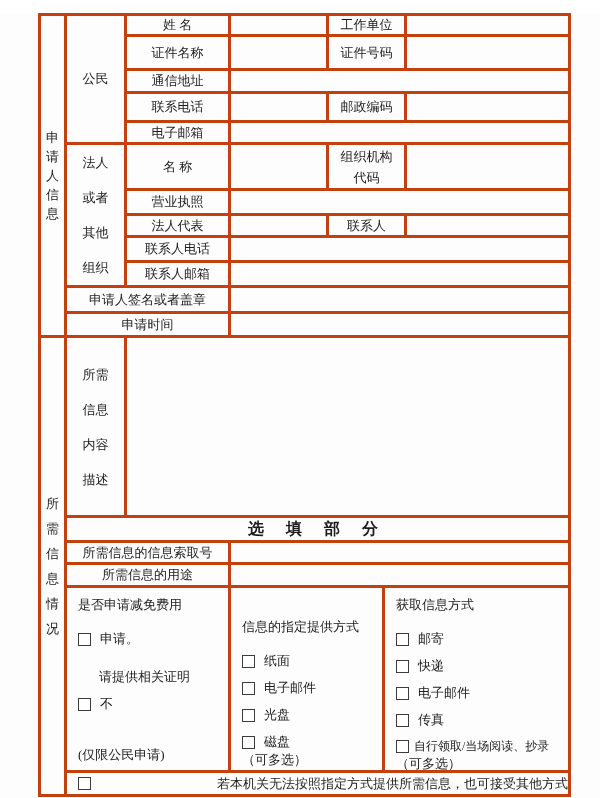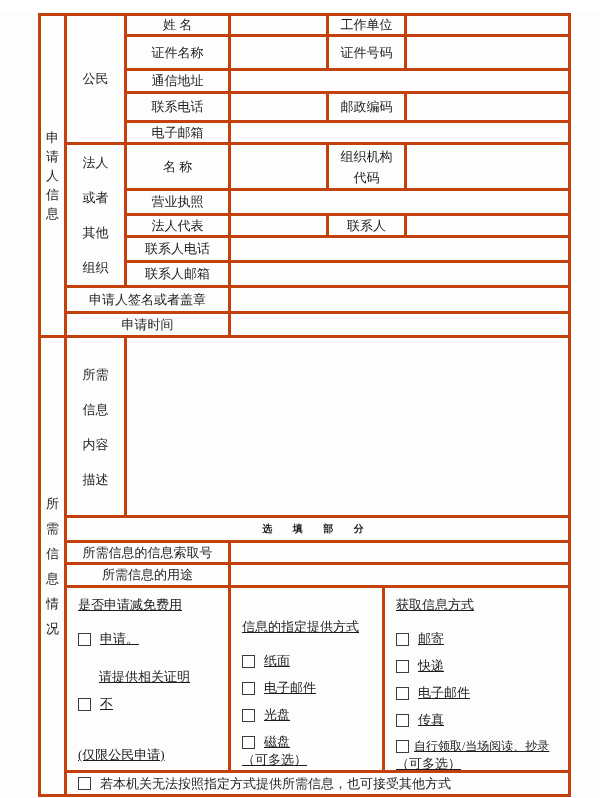--- a/index.html
+++ b/index.html
@@ -53,26 +53,25 @@
   .wrap4 {
     width: 4.4em;
     margin: 0 auto;
     text-align: center;
     word-break: break-all;
     line-height: 21px;
   }
   .section-header {
     text-align: center;
     font-weight: bold;
-    font-size: 10px;
+    font-size: 16px;
     letter-spacing: 9px;
   }
   .optcol {
     vertical-align: top;
-    text-decoration: underline;
   }
   .optcol .inner {
     display: flex;
     flex-direction: column;
     height: 168px;
     padding: 8px 4px 6px 11px;
   }
   .optcol .title { margin-bottom: 7px; }
   .opt {
     display: flex;
@@ -92,20 +91,21 @@
     width: 11px;
     height: 11px;
     border: 1px solid #3c3c3c;
     margin-right: 9px;
     background: #fff;
   }
   .fallback {
     display: flex;
     align-items: center;
     padding-left: 11px;
+    justify-content: space-between;
   }
 </style>
 </head>
 <body>
 
 <div class="page">
   <table class="form">
     <colgroup>
       <col style="width:26px">
         <col style="width:60px">

